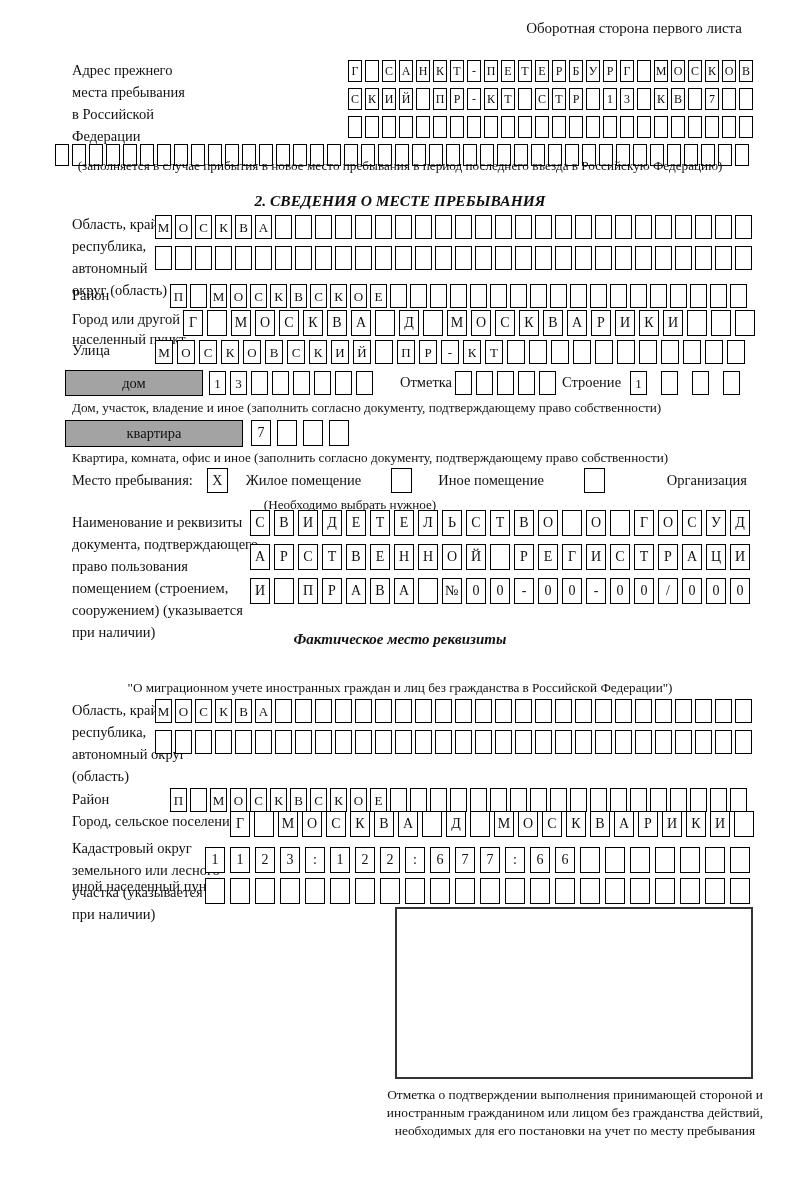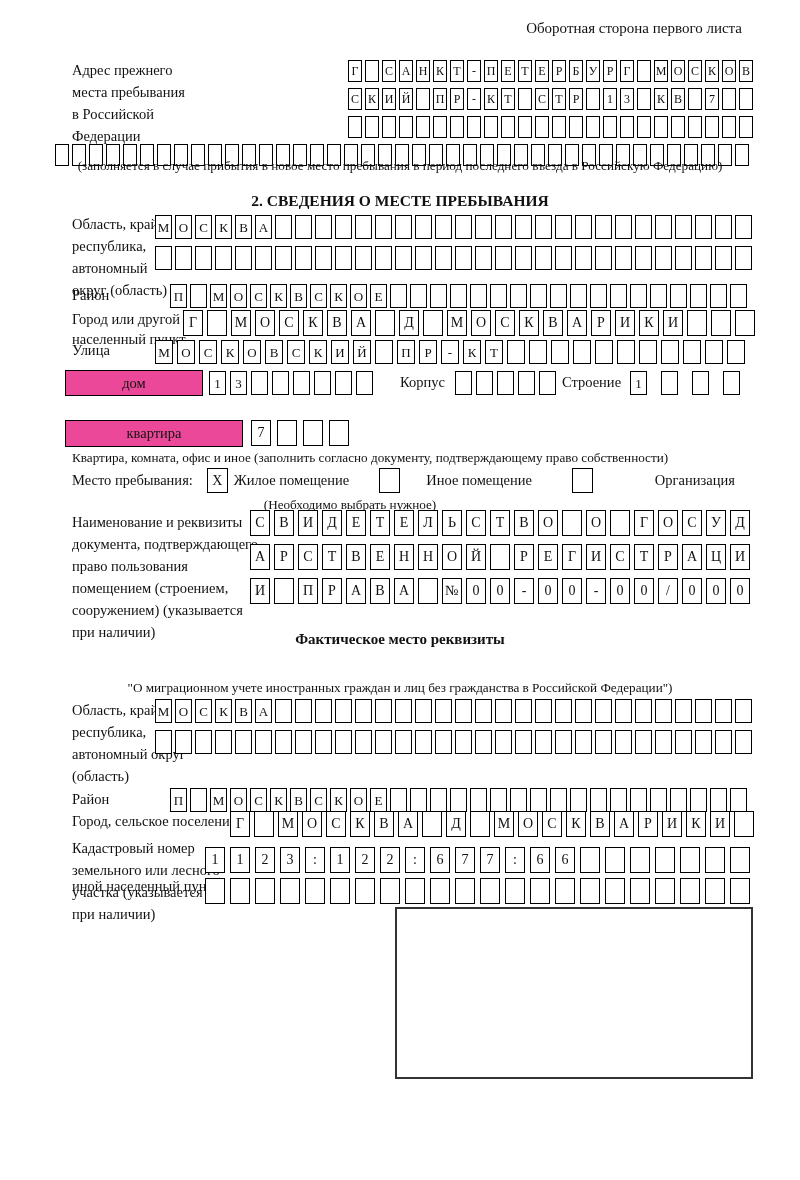--- a/index.html
+++ b/index.html
@@ -3,39 +3,39 @@
 <meta charset="utf-8">
 <style>
   html,body{margin:0;padding:0;background:#fff;}
   .form{
     position:relative;width:800px;height:1180px;background:#ffffff;
     font-family:"Liberation Serif","DejaVu Serif",serif;color:#111;overflow:hidden;
   }
   .abs{position:absolute;white-space:nowrap;}
   .lbl{font-size:14.5px;}
   .note{font-size:13.2px;}
-  .hdr{font-weight:bold;font-size:15.5px;}
+  .hdr{font-weight:bold;font-size:15.5px;font-style:italic;}
   .center{left:0;width:800px;text-align:center;}
   .row{position:absolute;display:flex;}
   .cell{
     border:1.5px solid #000;box-sizing:border-box;background:#fff;
     display:flex;align-items:center;justify-content:center;
     font-family:"Liberation Serif","DejaVu Serif",serif;font-size:13px;line-height:1;
   }
   .g17{gap:3px}  .g17 .cell{width:14px;height:22px;font-size:12px;}
   .g20{gap:3px}  .g20 .cell{width:17px;height:24px;}
   .g22{gap:4px}  .g22 .cell{width:18px;height:24px;}
   .g24{gap:4px}  .g24 .cell{width:20px;height:26px;font-size:14px;}
   .g25{gap:5px}  .g25 .cell{width:20px;height:26px;font-size:14px;}
   .g21{gap:4px}  .g21 .cell{width:17px;height:24px;}
   .g21s{gap:14px}.g21s .cell{width:17px;height:24px;}
   .g26{gap:6px}  .g26 .cell{width:20px;height:26px;font-size:14px;}
   .longbox{
     position:absolute;border:1.6px solid #000;box-sizing:border-box;
-    display:flex;align-items:center;justify-content:center;font-size:14.5px;background:#ec4899;
+    display:flex;align-items:center;justify-content:center;font-size:14.5px;background:#a3a3a3;
   }
   .chk{
     border:1.6px solid #000;box-sizing:border-box;width:21px;height:25px;background:#fff;
     display:flex;align-items:center;justify-content:center;font-size:14px;
   }
   .stayrow{position:absolute;display:flex;align-items:center;font-size:14.5px;}
   .bigbox{position:absolute;border:2px solid #333;box-sizing:border-box;background:#fff;}
   .capblock{position:absolute;text-align:center;font-size:13.4px;line-height:18px;white-space:normal;}
 </style>
 </head>
@@ -342,49 +342,50 @@
   <div class="row g21" style="left:209px;top:371px;">
       <span class="cell">1</span>
       <span class="cell">3</span>
       <span class="cell"></span>
       <span class="cell"></span>
       <span class="cell"></span>
       <span class="cell"></span>
       <span class="cell"></span>
       <span class="cell"></span>
     </div>
-  <div class="abs lbl" style="left:400px;top:374px;">Корпус</div>
+  <div class="abs lbl" style="left:400px;top:374px;">Отметка</div>
   <div class="row g21" style="left:455px;top:371px;">
       <span class="cell"></span>
       <span class="cell"></span>
       <span class="cell"></span>
       <span class="cell"></span>
       <span class="cell"></span>
     </div>
   <div class="abs lbl" style="left:562px;top:374px;">Строение</div>
   <div class="row g21s" style="left:630px;top:371px;">
       <span class="cell">1</span>
       <span class="cell"></span>
       <span class="cell"></span>
       <span class="cell"></span>
     </div>
+  <div class="abs note" style="left:72px;top:400px;">Дом, участок, владение и иное (заполнить согласно документу, подтверждающему право собственности)</div>
 
   <div class="longbox" style="left:65px;top:420px;width:178px;height:27px;">квартира</div>
   <div class="row g26" style="left:251px;top:420px;">
       <span class="cell">7</span>
       <span class="cell"></span>
       <span class="cell"></span>
       <span class="cell"></span>
     </div>
   <div class="abs note" style="left:72px;top:450px;">Квартира, комната, офис и иное (заполнить согласно документу, подтверждающему право собственности)</div>
 
   <div class="stayrow" style="left:72px;top:468px;">
     <span>Место пребывания:</span>
     <span class="chk" style="margin-left:14px;">X</span>
-    <span style="margin-left:6px;">Жилое помещение</span>
+    <span style="margin-left:18px;">Жилое помещение</span>
     <span class="chk" style="margin-left:30px;"></span>
     <span style="margin-left:26px;">Иное помещение</span>
     <span class="chk" style="margin-left:40px;"></span>
     <span style="margin-left:62px;">Организация</span>
   </div>
   <div class="abs note" style="left:0;width:700px;text-align:center;top:497px;">(Необходимо выбрать нужное)</div>
 
   <div class="abs lbl" style="left:72px;top:514px;">Наименование и реквизиты</div>
   <div class="abs lbl" style="left:72px;top:536px;">документа, подтверждающего</div>
   <div class="abs lbl" style="left:72px;top:558px;">право пользования</div>
@@ -586,21 +587,21 @@
       <span class="cell">К</span>
       <span class="cell">В</span>
       <span class="cell">А</span>
       <span class="cell">Р</span>
       <span class="cell">И</span>
       <span class="cell">К</span>
       <span class="cell">И</span>
       <span class="cell"></span>
     </div>
 
-  <div class="abs lbl" style="left:72px;top:840px;">Кадастровый номер</div>
+  <div class="abs lbl" style="left:72px;top:840px;">Кадастровый округ</div>
   <div class="abs lbl" style="left:72px;top:862px;">земельного или лесного</div>
   <div class="abs lbl" style="left:72px;top:884px;">участка (указывается</div>
   <div class="abs lbl" style="left:72px;top:906px;">при наличии)</div>
   <div class="row g25" style="left:205px;top:847px;">
       <span class="cell">1</span>
       <span class="cell">1</span>
       <span class="cell">2</span>
       <span class="cell">3</span>
       <span class="cell">:</span>
       <span class="cell">1</span>
@@ -640,14 +641,15 @@
       <span class="cell"></span>
       <span class="cell"></span>
       <span class="cell"></span>
       <span class="cell"></span>
       <span class="cell"></span>
       <span class="cell"></span>
       <span class="cell"></span>
     </div>
 
   <div class="bigbox" style="left:395px;top:907px;width:358px;height:172px;"></div>
+  <div class="capblock" style="left:355px;top:1086px;width:440px;">Отметка о подтверждении выполнения принимающей стороной и иностранным гражданином или лицом без гражданства действий, необходимых для его постановки на учет по месту пребывания</div>
 
 </div>
 
 </body></html>

